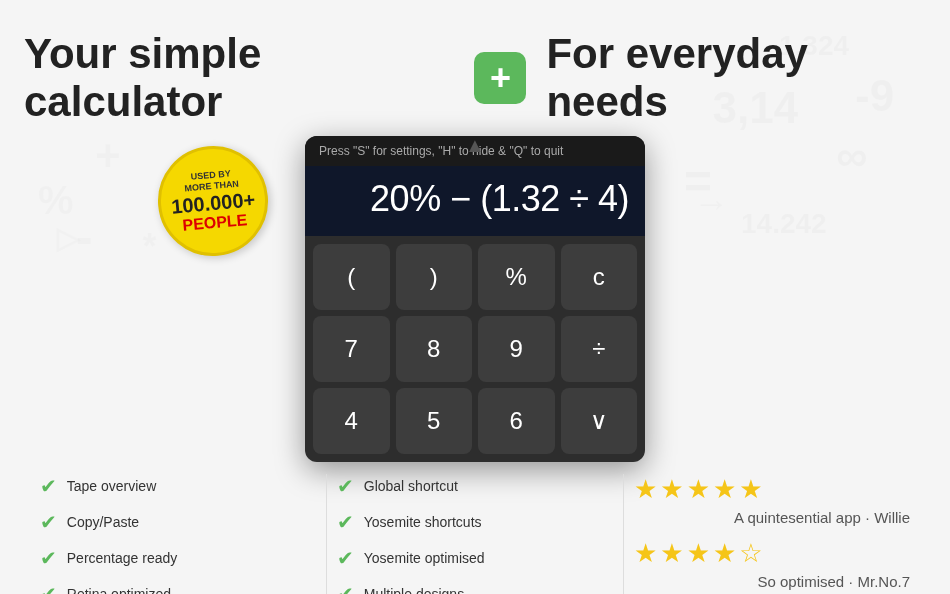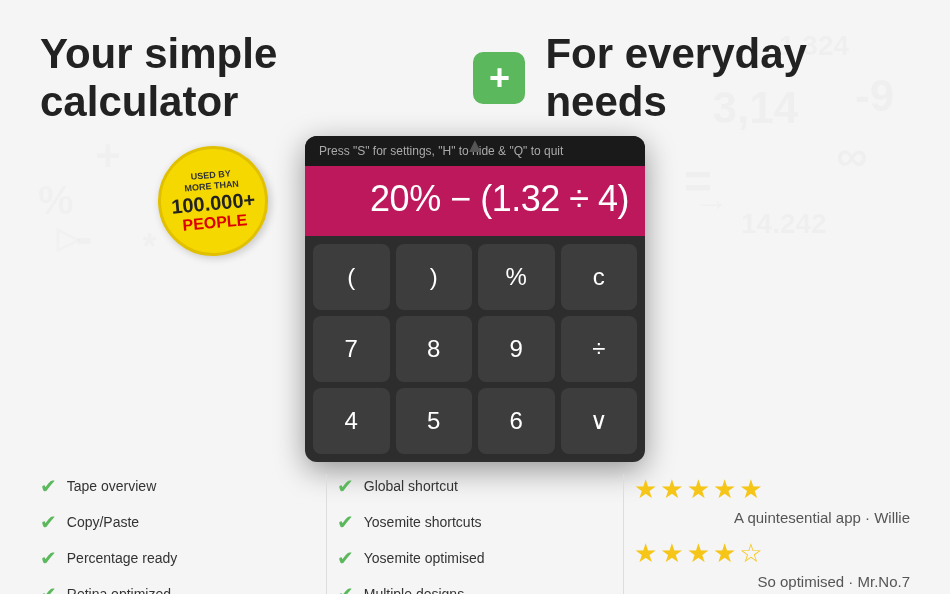--- a/index.html
+++ b/index.html
@@ -24,21 +24,21 @@
       color: #d8d8d8;
       font-weight: bold;
     }
 
     
     .header {
       display: flex;
       align-items: center;
       justify-content: flex-start;
       gap: 20px;
-      padding: 30px 40px 10px;
+      padding: 30px 24px 10px;
       position: relative;
       z-index: 2;
     }
     .header-title-left {
       font-size: 42px;
       font-weight: 800;
       color: #222;
     }
     .header-plus-icon {
       width: 52px;
@@ -122,21 +122,21 @@
       position: relative;
     }
     .calc-hint {
       background: #1a1a1a;
       color: #aaa;
       font-size: 12px;
       padding: 8px 14px;
       border-radius: 6px 6px 0 0;
     }
     .calc-display {
-      background: #be185d;
+      background: #0f172a;
       padding: 12px 16px 16px;
       text-align: right;
     }
     .calc-expression {
       font-size: 36px;
       color: #ffffff;
       font-weight: 300;
       letter-spacing: -0.5px;
     }
     .calc-buttons {

